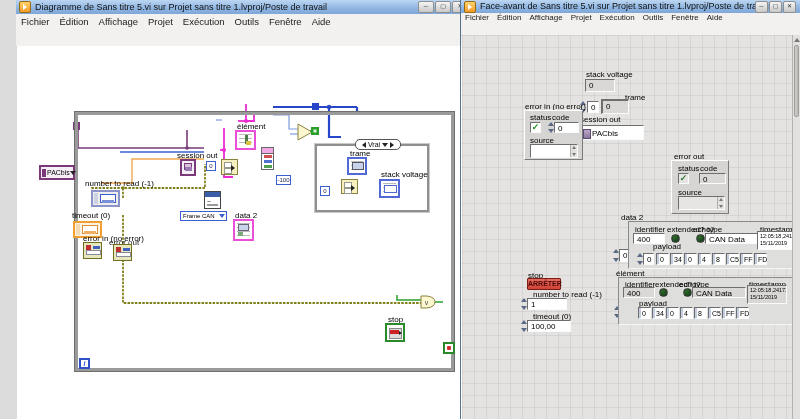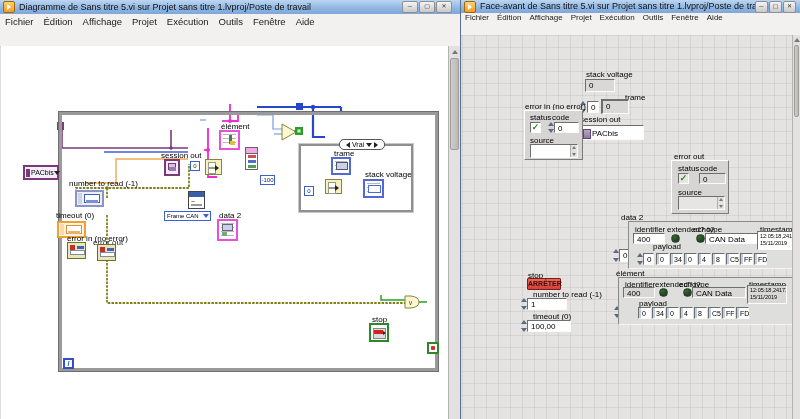--- a/index.html
+++ b/index.html
@@ -73,21 +73,21 @@
   .sb .dn{border-top:3px solid #777}
   .pcell{position:absolute;box-sizing:border-box;width:13px;height:12px;background:#fff;border-top:1px solid #6e6e6e;border-left:1px solid #6e6e6e;border-bottom:1px solid #fbfbfb;border-right:1px solid #fbfbfb;font-size:7px;line-height:1;padding:2px 0 0 3px;box-shadow:inset 2px 0 #c3cde0}
   .tsbox{font-size:5.5px;line-height:7px;padding:1px 0 0 2px}
   .stopbtn{position:absolute;box-sizing:border-box;background:linear-gradient(#e4695f,#cf4237);border:1px solid #7c1d15;color:#4d0703;font-size:7px;font-weight:bold;text-align:center;line-height:10px;border-radius:1px}
 </style>
 </head>
 <body>
 
 <div id="screen">
 
-  <div class="win" style="left:0;width:460px;border-right:1px solid #5f7florem;">
+  <div class="win" style="left:16px;width:460px;border-right:1px solid #5f7florem;">
     <div class="tbar" style="height:14px">
       <span class="appico"></span>
       <span class="ttl">Diagramme de Sans titre 5.vi sur Projet sans titre 1.lvproj/Poste de travail</span>
     </div>
     <div class="winbtns" style="right:8px">
       <span class="wbtn">─</span>
       <span class="wbtn">▢</span>
       <span class="wbtn">✕</span>
     </div>
     <div class="menubar" style="top:14px;height:14px">

